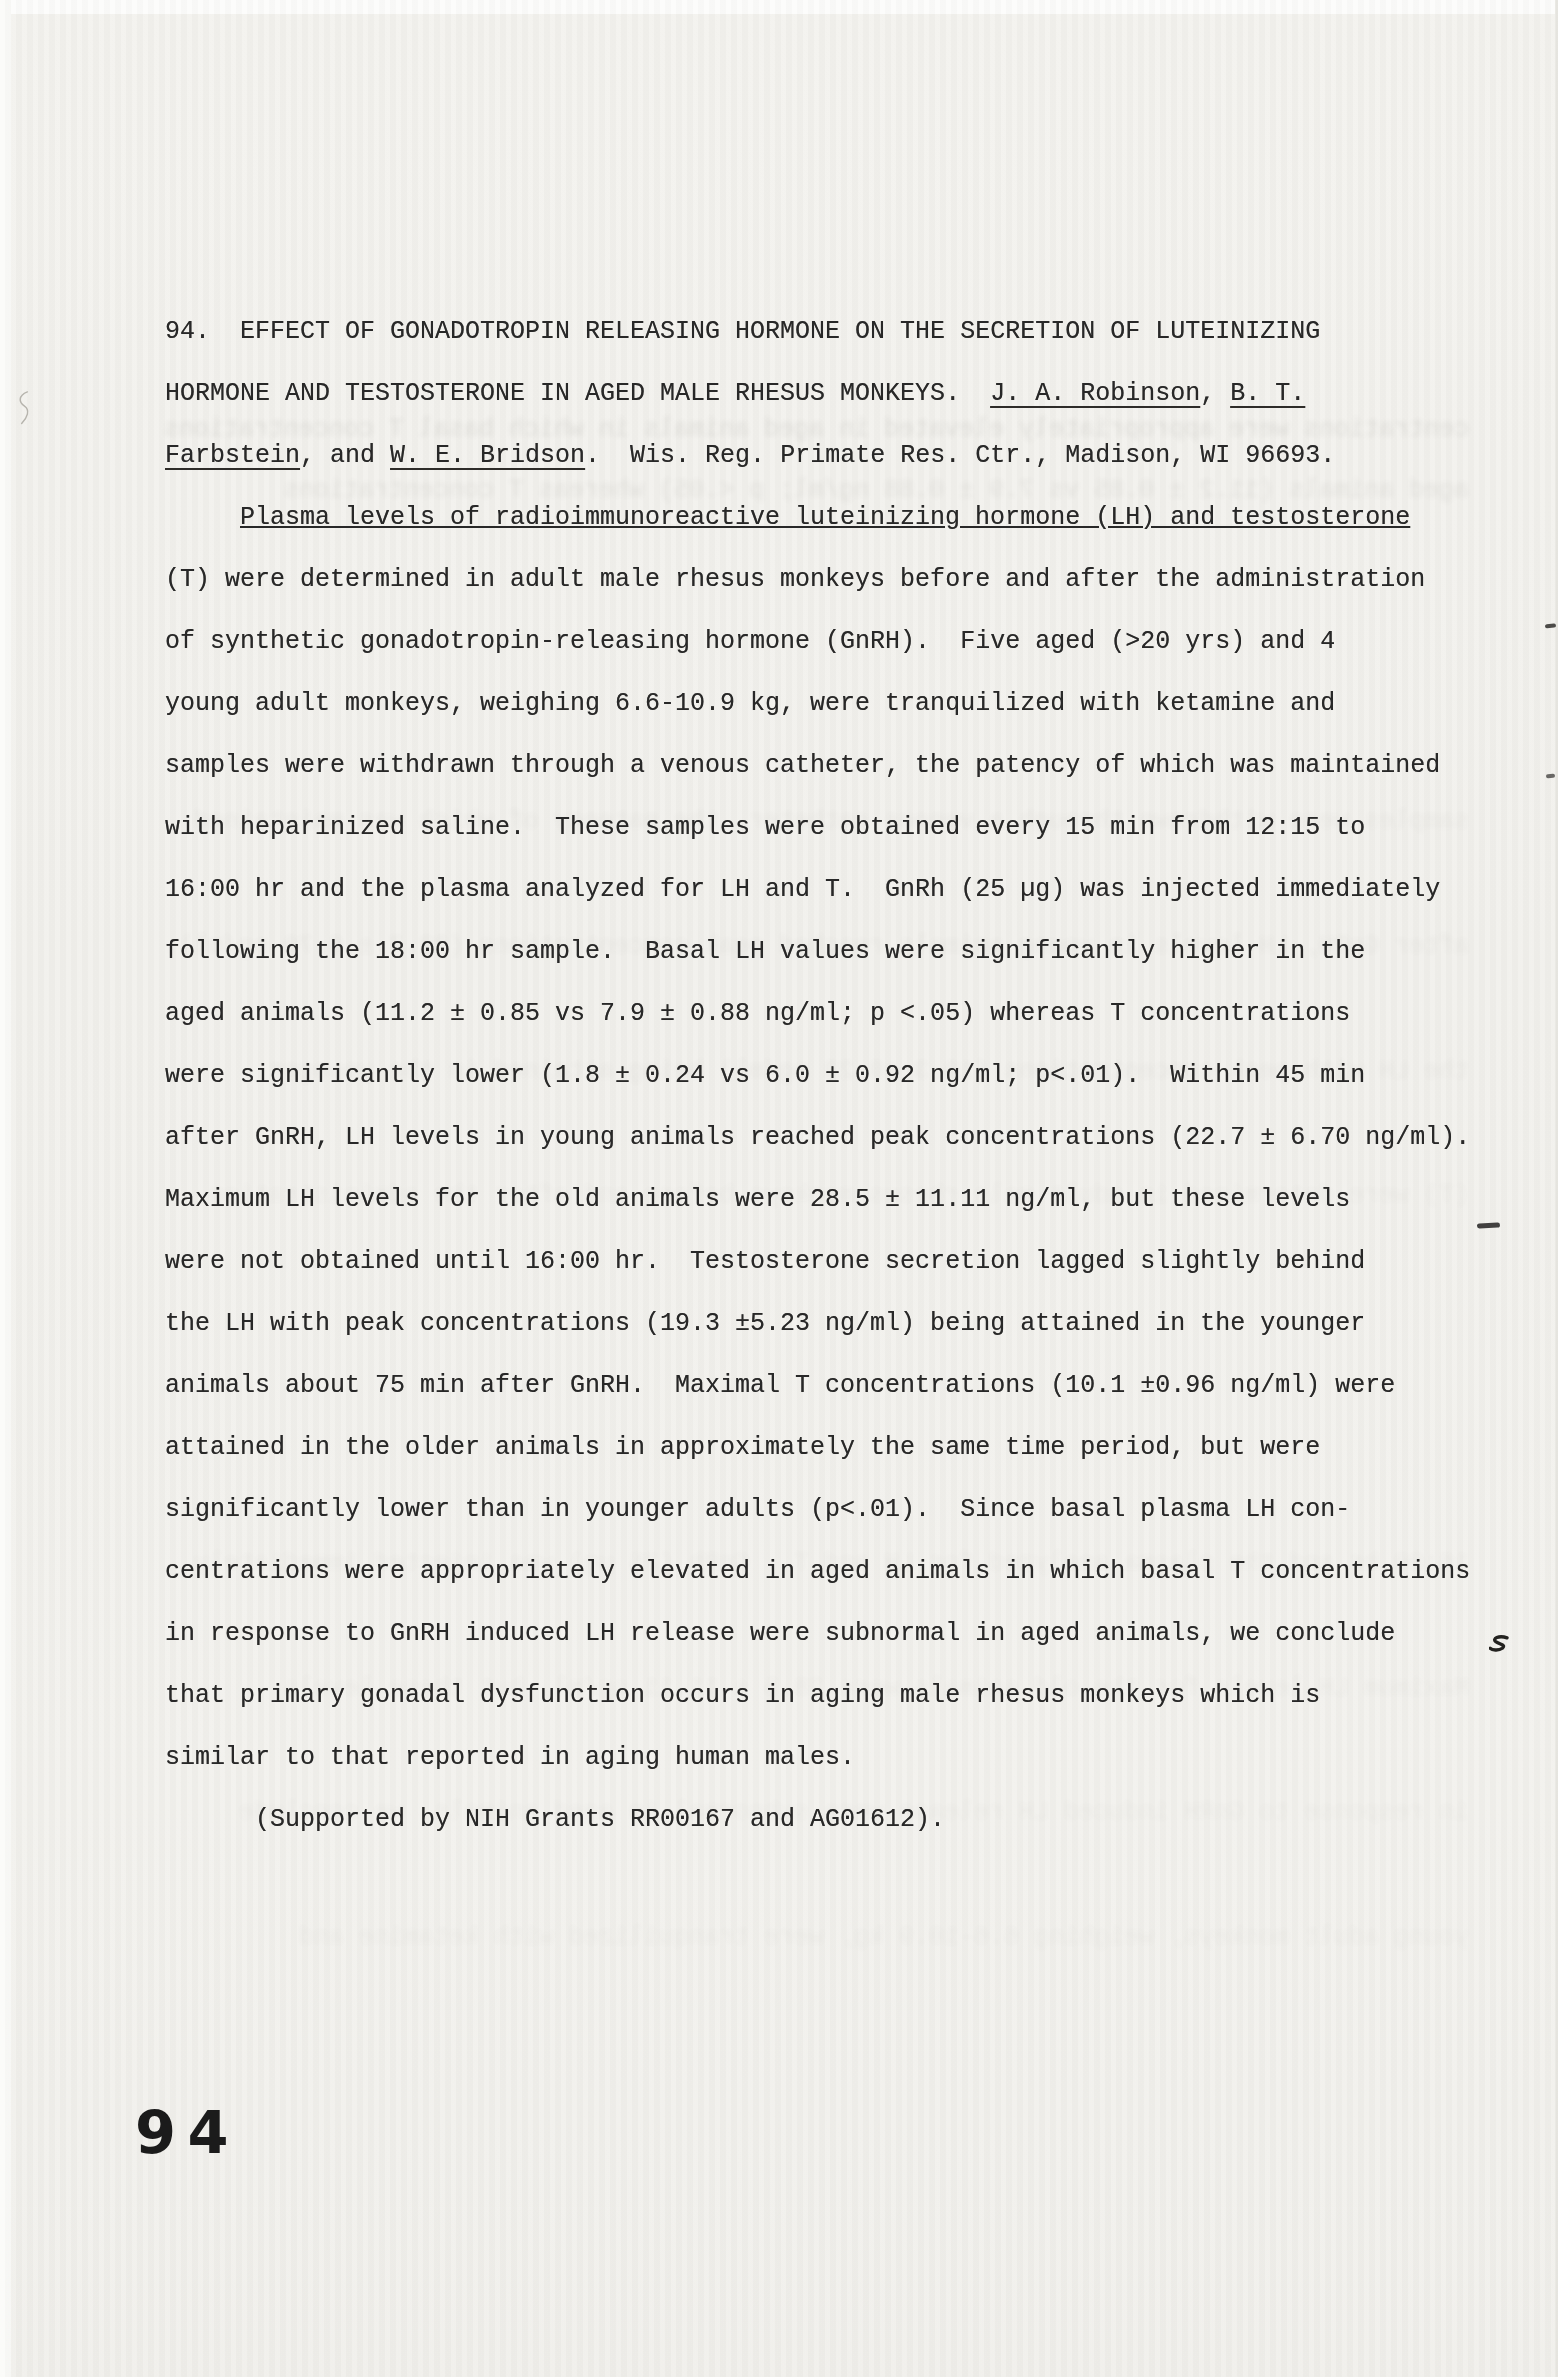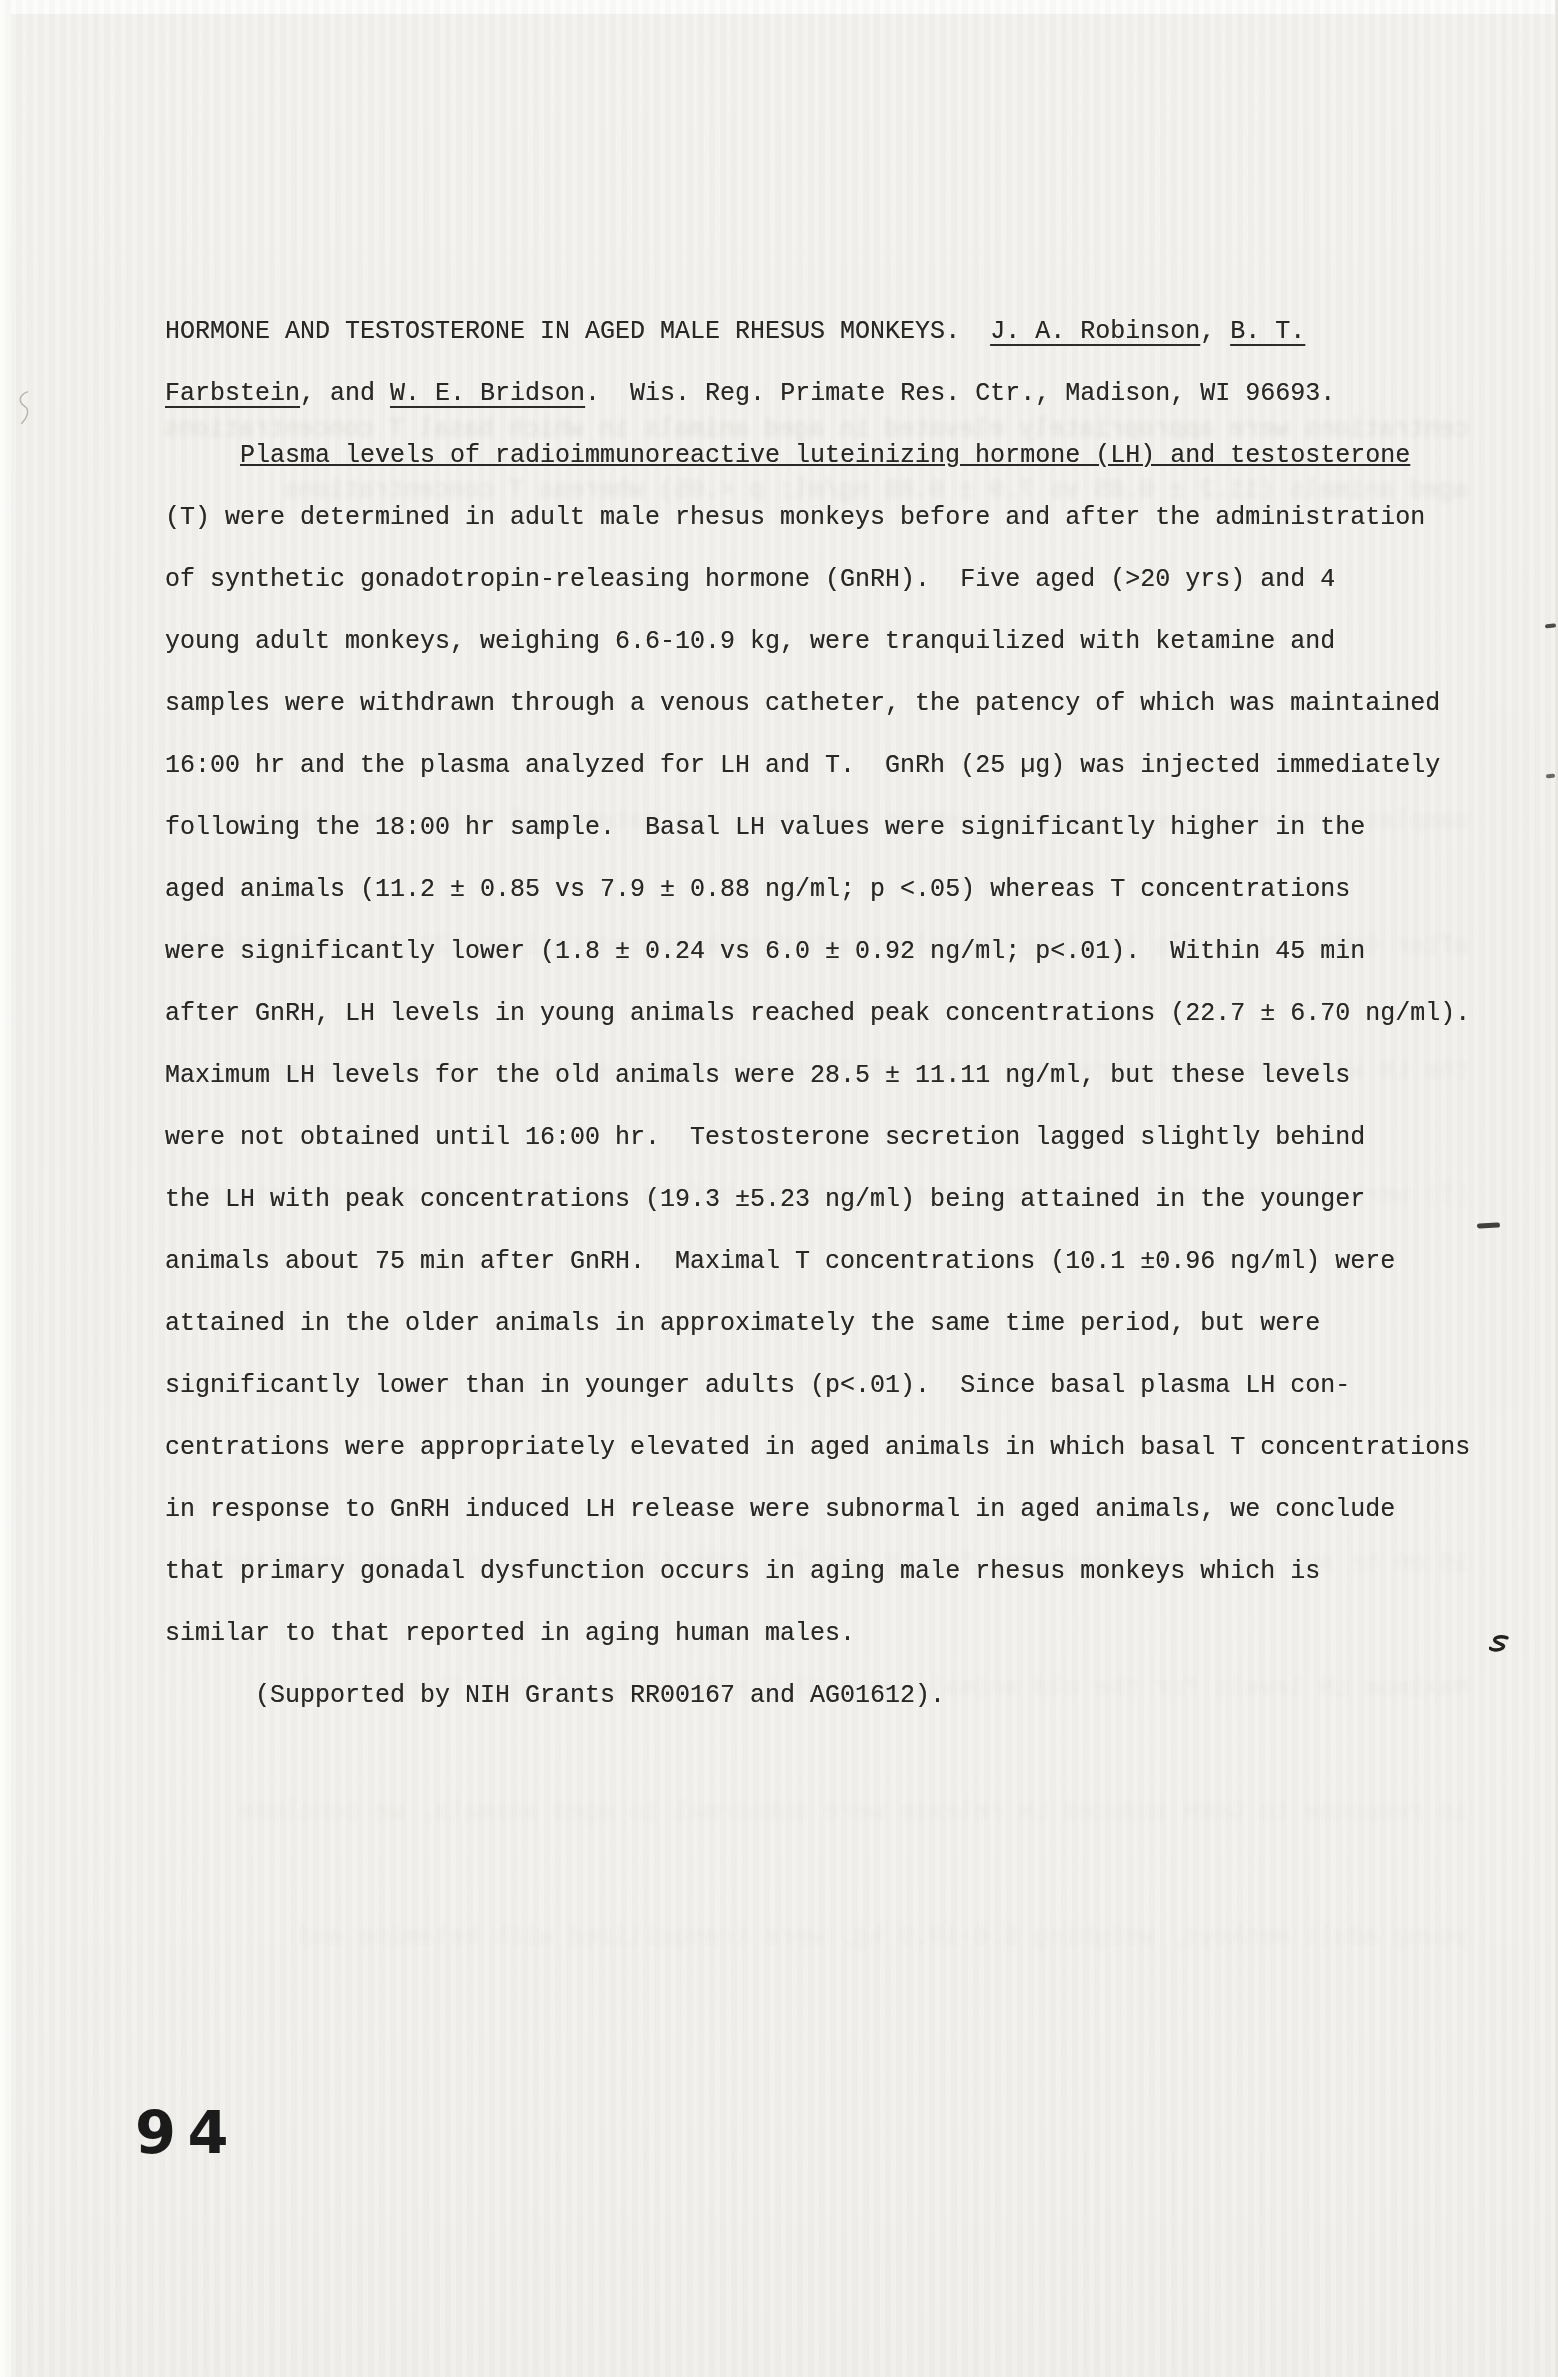--- a/index.html
+++ b/index.html
@@ -77,30 +77,32 @@
     <span class="ghost" style="top:1057px;opacity:.05;">the LH with peak concentrations (19.3 ±8.23 ng/ml) being attained in the younger</span>
     <span class="ghost" style="top:1181px;opacity:.04;">(T) were determined in adult male rhesus monkeys before and after the administration</span>
     <span class="ghost" style="top:1549px;opacity:.04;">16:00 hr and the plasma analyzed for LH and T.  GnRh (25 µg) was injected immediately</span>
     <span class="ghost" style="top:1674px;opacity:.04;">Maximum LH levels for the old animals were 28.5 ± 11.11 ng/ml, but these levels</span>
     <span class="ghost" style="top:1798px;opacity:.04;">in response to GnRH induced LH release were subnormal in aged animals, we conclude</span>
     <span class="ghost" style="top:1923px;opacity:.04;">young adult monkeys, weighing 6.6-10.9 kg, were tranquilized with ketamine and</span>
   </div>
 
   <div class="content">
 
+    <div class="line">94.  EFFECT OF GONADOTROPIN RELEASING HORMONE ON THE SECRETION OF LUTEINIZING</div>
 
     <div class="line"><span>HORMONE AND TESTOSTERONE IN AGED MALE RHESUS MONKEYS.  </span><span class="u">J. A. Robinson</span><span>, </span><span class="u">B. T.</span></div>
 
     <div class="line"><span class="u">Farbstein</span><span>, and </span><span class="u">W. E. Bridson</span><span>.  Wis. Reg. Primate Res. Ctr., Madison, WI 96693.</span></div>
 
     <div class="line ind5">Plasma levels of radioimmunoreactive luteinizing hormone (LH) and testosterone</div>
     <div class="line">(T) were determined in adult male rhesus monkeys before and after the administration</div>
     <div class="line">of synthetic gonadotropin-releasing hormone (GnRH).  Five aged (&gt;20 yrs) and 4</div>
     <div class="line">young adult monkeys, weighing 6.6-10.9 kg, were tranquilized with ketamine and</div>
     <div class="line">samples were withdrawn through a venous catheter, the patency of which was maintained</div>
+    <div class="line">with heparinized saline.  These samples were obtained every 15 min from 12:15 to</div>
     <div class="line">16:00 hr and the plasma analyzed for LH and T.  GnRh (25 µg) was injected immediately</div>
     <div class="line">following the 18:00 hr sample.  Basal LH values were significantly higher in the</div>
     <div class="line">aged animals (11.2 ± 0.85 vs 7.9 ± 0.88 ng/ml; p &lt;.05) whereas T concentrations</div>
     <div class="line">were significantly lower (1.8 ± 0.24 vs 6.0 ± 0.92 ng/ml; p&lt;.01).  Within 45 min</div>
     <div class="line">after GnRH, LH levels in young animals reached peak concentrations (22.7 ± 6.70 ng/ml).</div>
     <div class="line">Maximum LH levels for the old animals were 28.5 ± 11.11 ng/ml, but these levels</div>
     <div class="line">were not obtained until 16:00 hr.  Testosterone secretion lagged slightly behind</div>
     <div class="line">the LH with peak concentrations (19.3 ±5.23 ng/ml) being attained in the younger</div>
     <div class="line">animals about 75 min after GnRH.  Maximal T concentrations (10.1 ±0.96 ng/ml) were</div>
     <div class="line">attained in the older animals in approximately the same time period, but were</div>

